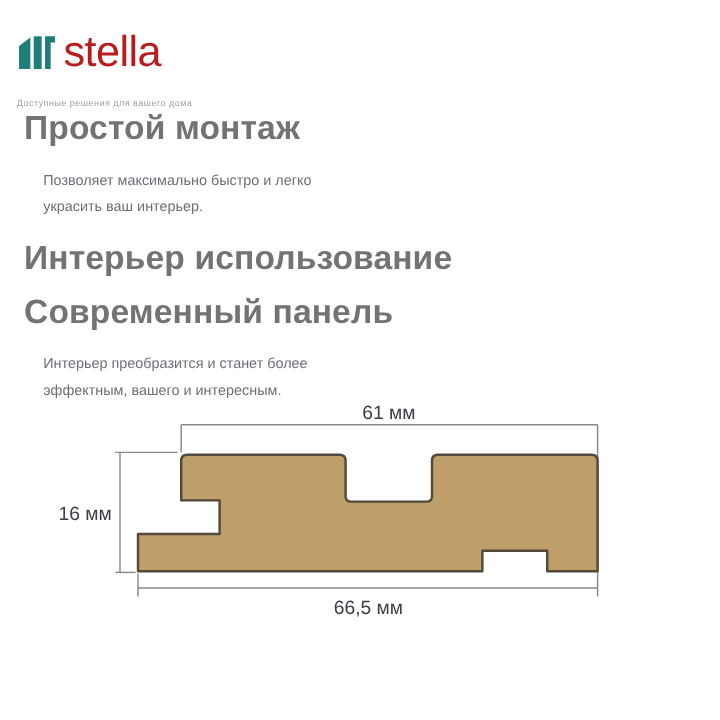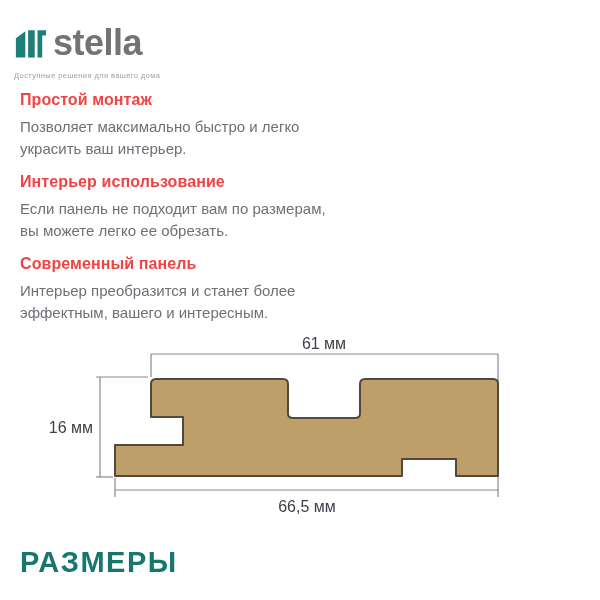--- a/index.html
+++ b/index.html
@@ -29,52 +29,52 @@
     height: 36px;
   }
   .logo-icon {
     width: 32px;
     height: 31px;
     display: block;
   }
   .wordmark {
     font-size: 36px;
     line-height: 30px;
-    font-weight: 700;
+    font-weight: 400;
     letter-spacing: -0.5px;
-    color: #737373;
+    color: #b91c1c;
   }
   .tagline {
-    margin-top: 13px;
+    margin-top: 23px;
     font-size: 7.5px;
     letter-spacing: 0.4px;
     color: #9BA0A6;
   }
 
   
   .features {
     position: absolute;
     left: 20px;
     top: 91px;
     width: 360px;
   }
   .feature { margin-bottom: 13px; }
   .feature-title {
-    font-size: 16px;
+    font-size: 28px;
     font-weight: 600;
-    color: #ef4444;
+    color: #737373;
     margin: 0 0 7px 0;
     letter-spacing: 0.1px;
   }
   .feature-desc {
-    font-size: 15px;
+    font-size: 12px;
     line-height: 22px;
     color: #6C7177;
     white-space: pre-line;
-    margin: 0;
+    margin: 16px;
   }
 
   
   .diagram-svg {
     position: absolute;
     left: 0;
     top: 0;
   }
   .dim-label {
     font-size: 16px;
@@ -113,22 +113,20 @@
   </div>
 
   <div class="features">
     <div class="feature">
       <h3 class="feature-title">Простой монтаж</h3>
       <p class="feature-desc">Позволяет максимально быстро и легко
 украсить ваш интерьер.</p>
     </div>
     <div class="feature">
       <h3 class="feature-title">Интерьер использование</h3>
-      <p class="feature-desc">Если панель не подходит вам по размерам,
-вы можете легко ее обрезать.</p>
     </div>
     <div class="feature">
       <h3 class="feature-title">Современный панель</h3>
       <p class="feature-desc">Интерьер преобразится и станет более
 эффектным, вашего и интересным.</p>
     </div>
   </div>
 
   <svg class="diagram-svg" width="600" height="600" viewBox="0 0 600 600">
 
@@ -159,15 +157,14 @@
                L115 476
                L115 445 L183 445 L183 417 L151 417
                Z" fill="#BF9F69"></path>
     </g>
 
     <text class="dim-label" x="324" y="349" text-anchor="middle">61 мм</text>
     <text class="dim-label" x="93" y="433" text-anchor="end">16 мм</text>
     <text class="dim-label" x="307" y="512" text-anchor="middle">66,5 мм</text>
   </svg>
 
-  <div class="section-title">РАЗМЕРЫ</div>
 
 </div>
 
 </body></html>

